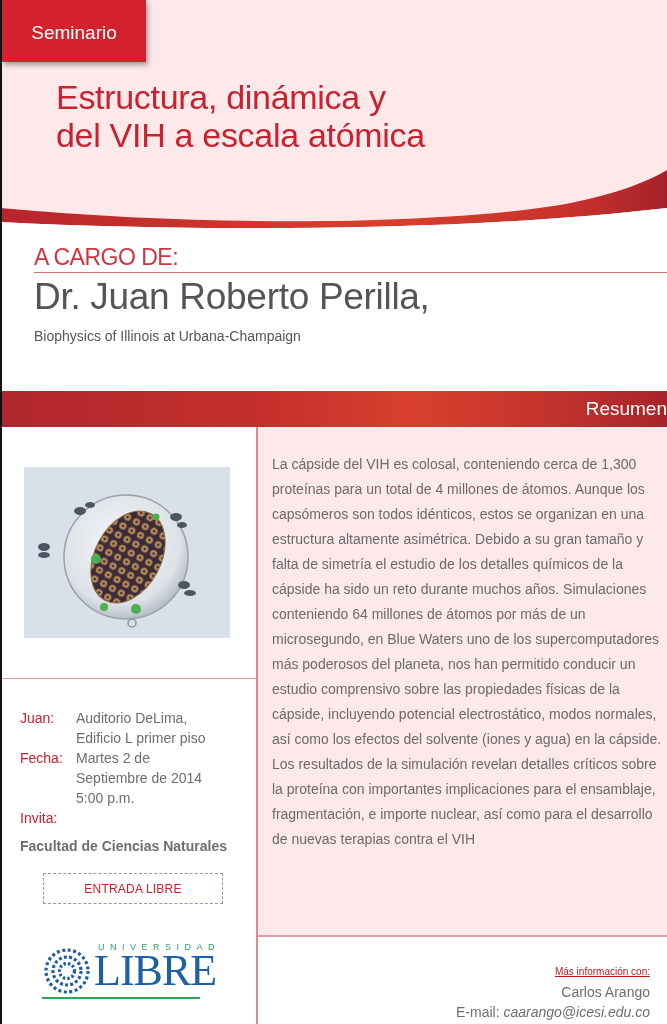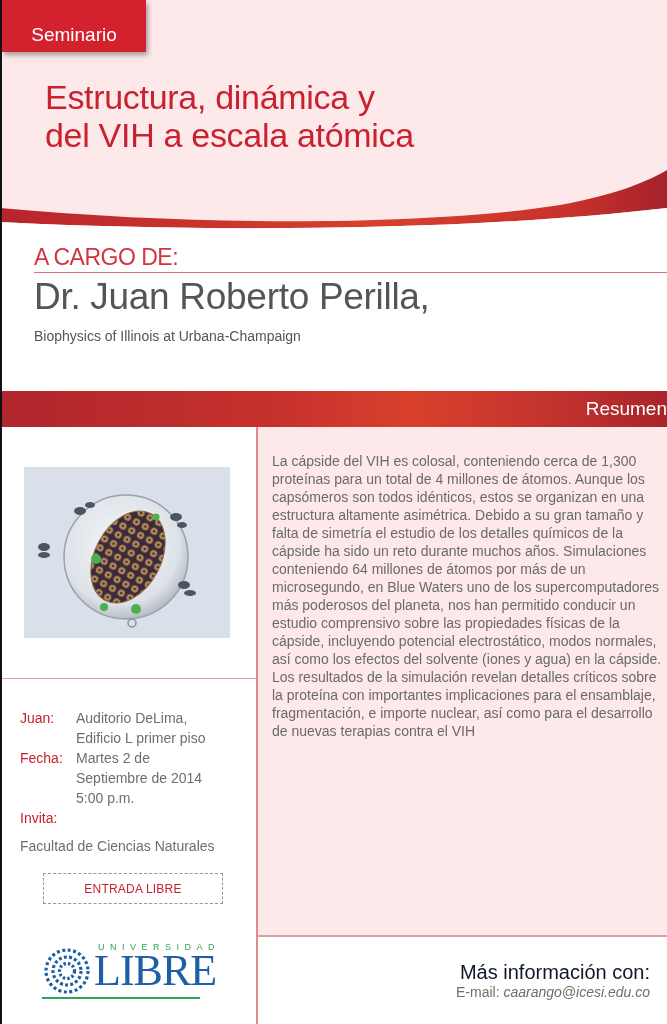--- a/index.html
+++ b/index.html
@@ -1,58 +1,58 @@
 <!DOCTYPE html>
 <html><head>
 <meta charset="utf-8">
 <style>
   html,body{margin:0;padding:0;}
   body{width:667px;height:1024px;position:relative;overflow:hidden;background:#fff;font-family:"Liberation Sans","DejaVu Sans",sans-serif;}
   .left-edge{position:absolute;left:0;top:0;width:2px;height:1024px;background:#111;z-index:5;}
   
   .header{position:absolute;left:0;top:0;width:667px;height:235px;background:#fde9ea;overflow:hidden;}
   .swoosh{position:absolute;left:0;top:0;width:667px;height:240px;}
-  .tag{position:absolute;left:2px;top:0;width:144px;height:52px;background:#d3222d;box-shadow:2px 3px 5px rgba(0,0,0,.35);display:flex;align-items:flex-end;justify-content:center;padding-bottom:6px;box-sizing:border-box;}
+  .tag{position:absolute;left:2px;top:0;width:144px;height:62px;background:#d3222d;box-shadow:2px 3px 5px rgba(0,0,0,.35);display:flex;align-items:flex-end;justify-content:center;padding-bottom:18px;box-sizing:border-box;}
   .tag span{color:#fff;font-size:19px;}
-  .title{position:absolute;left:45px;top:78px;margin:0;color:#c9212f;font-weight:normal;font-size:34px;line-height:38px;letter-spacing:-0.3px;}
+  .title{position:absolute;left:56px;top:78px;margin:0;color:#c9212f;font-weight:normal;font-size:34px;line-height:38px;letter-spacing:-0.3px;}
   .title span{display:block;}
   
   .cargo{position:absolute;left:34px;top:244px;color:#d2343f;font-size:23px;letter-spacing:-0.5px;}
   .cargo-rule{position:absolute;left:34px;top:272px;width:633px;height:1px;background:#d9737a;}
   .speaker{position:absolute;left:34px;top:276px;color:#555;font-size:37px;letter-spacing:-0.3px;}
   .affil{position:absolute;left:34px;top:326px;color:#555;font-size:14px;line-height:20px;}
   .affil span{display:block;}
   
   .resumen-bar{position:absolute;left:0;top:391px;width:667px;height:36px;background:linear-gradient(90deg,#b0262c 0%,#c5302d 40%,#d8402c 62%,#c0312e 85%,#a8242a 100%);display:flex;align-items:center;justify-content:flex-end;box-shadow:0 1px 0 #e8a2a5;}
   .resumen-bar span{color:#fff;font-size:19px;}
   
   .left-col{position:absolute;left:2px;top:427px;width:254px;height:597px;background:#fff;}
   .divider{position:absolute;left:256px;top:427px;width:2px;height:597px;background:#e08a90;}
   .abstract-panel{position:absolute;left:258px;top:427px;width:409px;height:508px;background:#fde9ea;}
   .abstract-bottom{position:absolute;left:258px;top:935px;width:409px;height:2px;background:#d9a0a5;}
-  .abstract{position:absolute;left:272px;top:452px;width:390px;color:#6a6a6a;font-size:14px;line-height:18px;margin:0;}
+  .abstract{position:absolute;left:272px;top:452px;width:390px;color:#6a6a6a;font-size:14px;line-height:25px;margin:0;}
   .figure{position:absolute;left:24px;top:467px;width:206px;height:171px;background:#d9e0ea;overflow:hidden;}
   .left-sep{position:absolute;left:2px;top:678px;width:254px;height:1px;background:#e39ca0;}
   .details{position:absolute;left:20px;top:708px;width:235px;font-size:14px;line-height:20px;color:#6e6e6e;}
   .row{display:flex;}
   .lbl{color:#c9212f;width:56px;flex-shrink:0;}
   .val span{display:block;}
   .invita-lbl{color:#c9212f;margin-top:0;}
-  .invita-val{margin-top:8px;}
+  .invita-val{margin-top:8px;font-weight:bold;}
   .entrada{position:absolute;left:43px;top:873px;width:180px;height:31px;border:1px dashed #8a9ab0;box-sizing:border-box;display:flex;align-items:center;justify-content:center;}
   .entrada span{color:#c9212f;font-size:12px;letter-spacing:.2px;}
   
   .logo{position:absolute;left:34px;top:940px;width:170px;height:60px;}
   .logo .uni{position:absolute;left:64px;top:2px;color:#2fa55a;font-size:9px;letter-spacing:5.5px;text-align:right;}
   .logo .icesi{position:absolute;left:60px;top:9px;color:#1e5fa6;font-family:"Liberation Serif","DejaVu Serif",serif;font-size:44px;line-height:44px;letter-spacing:-1px;}
   .logo .line{position:absolute;left:8px;top:57px;width:158px;height:2px;background:#2fa55a;}
   .logo svg{position:absolute;left:7px;top:5px;}
   
   .contact{position:absolute;right:17px;top:962px;text-align:right;font-size:14px;line-height:20px;color:#6e6e6e;}
-  .contact .head{color:#0f172a;font-size:20px;}
+  .contact .head{color:#b91c1c;font-size:10px;text-decoration:underline;}
   .contact em{}
 </style>
 </head>
 <body>
 
 <div class="left-edge"></div>
 
 <div class="header">
   <svg class="swoosh" viewBox="0 0 667 240" preserveAspectRatio="none">
     <defs>
@@ -165,14 +165,15 @@
   <div class="line"></div>
 </div>
 
 <div class="divider"></div>
 <div class="abstract-panel"></div>
 <div class="abstract-bottom"></div>
 <p class="abstract">La cápside del VIH es colosal, conteniendo cerca de 1,300 proteínas para un total de 4 millones de átomos. Aunque los capsómeros son todos idénticos, estos se organizan en una estructura altamente asimétrica. Debido a su gran tamaño y falta de simetría el estudio de los detalles químicos de la cápside ha sido un reto durante muchos años. Simulaciones conteniendo 64 millones de átomos por más de un microsegundo, en Blue Waters uno de los supercomputadores más poderosos del planeta, nos han permitido conducir un estudio comprensivo sobre las propiedades físicas de la cápside, incluyendo potencial electrostático, modos normales, así como los efectos del solvente (iones y agua) en la cápside. Los resultados de la simulación revelan detalles críticos sobre la proteína con importantes implicaciones para el ensamblaje, fragmentación, e importe nuclear, así como para el desarrollo de nuevas terapias contra el VIH</p>
 
 <div class="contact">
   <div class="head">Más información con:</div>
+  <div>Carlos Arango</div>
   <div><span>E-mail:</span> <em>caarango@icesi.edu.co</em></div>
 </div>
 
 </body></html>

